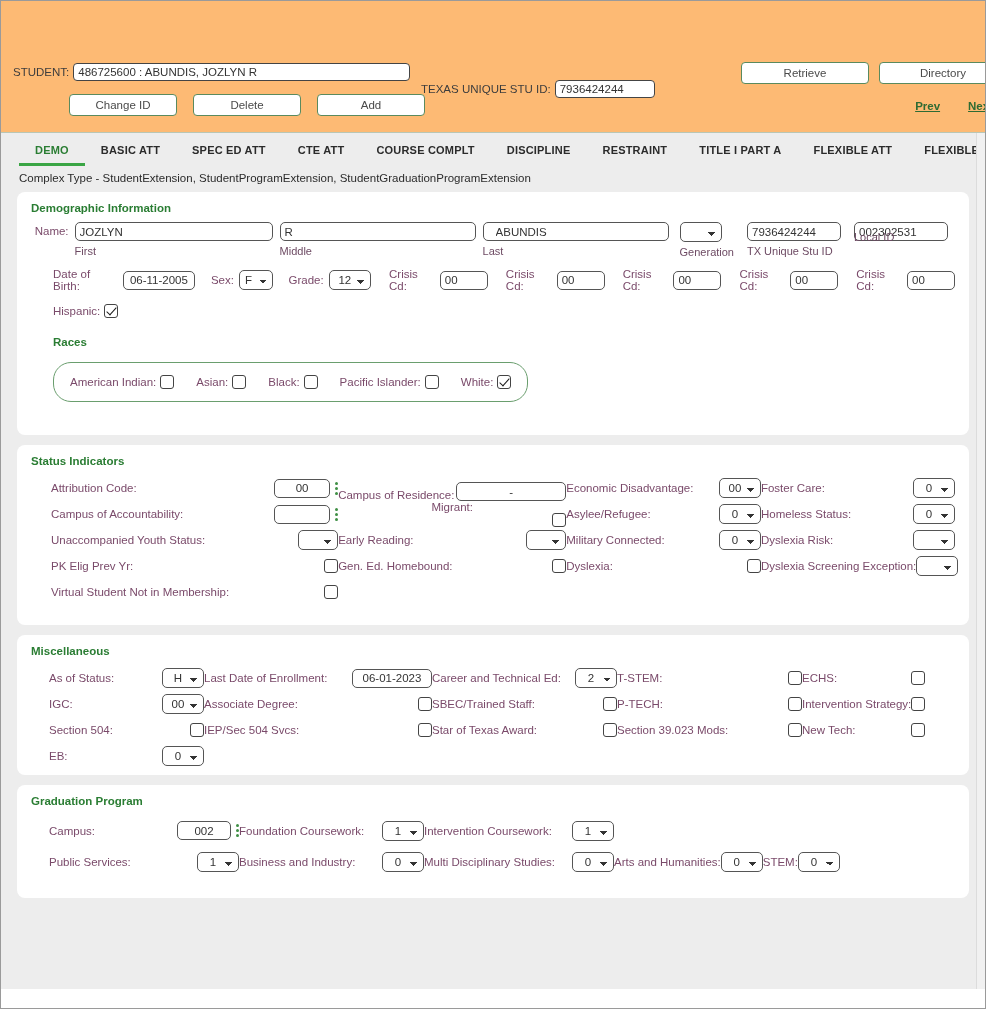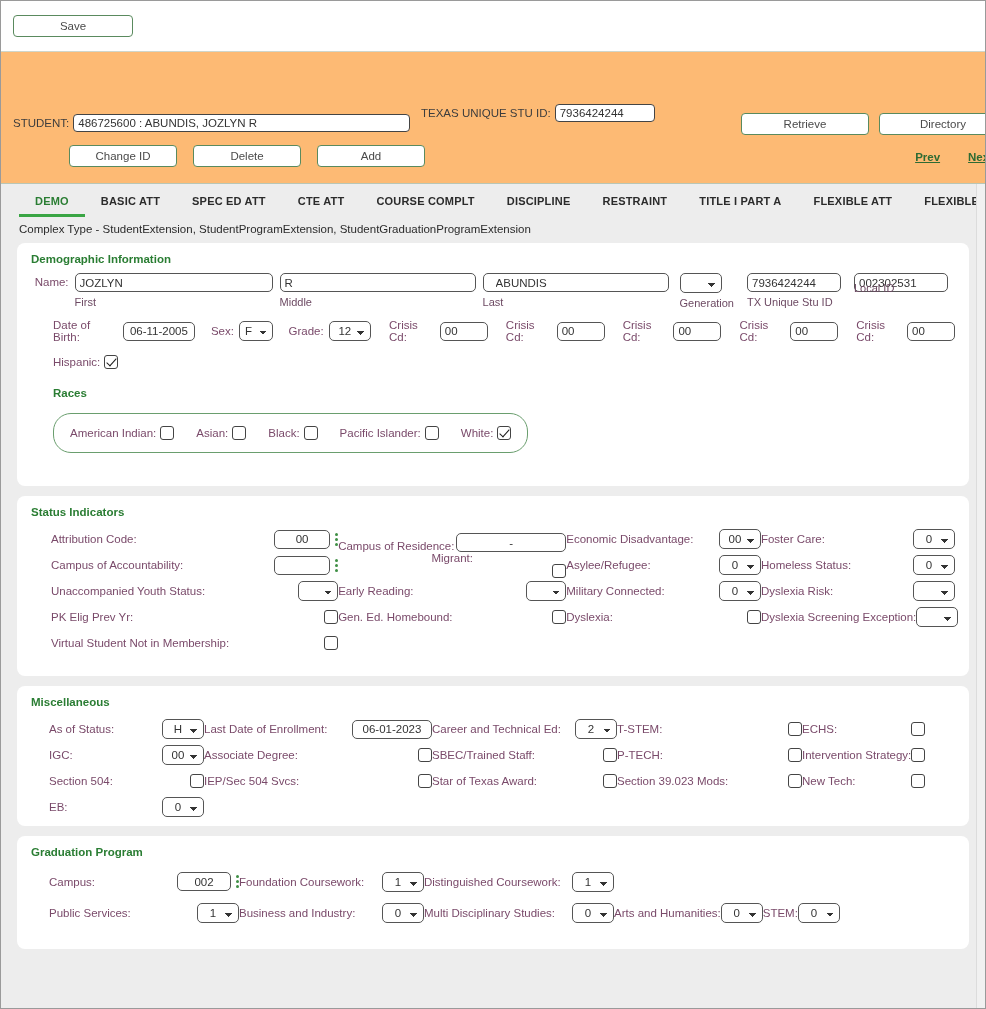--- a/index.html
+++ b/index.html
@@ -39,21 +39,21 @@
   .lbl-caps {
     font-size:11.5px; color:#3d3d3d; font-family:"Liberation Sans", sans-serif;
   }
   .inp {
     background:#ffffff; border:1px solid #444444; border-radius:4px;
     font-family:"Liberation Sans", sans-serif; font-size:11.5px; color:#333;
     padding:1px 4px; height:18px; outline:none;
   }
   .stu-row1 { position:absolute; left:12px; top:62px; display:flex; align-items:center; }
   .stu-row1 .inp-student { width:337px; }
-  .tx-wrap { position:absolute; left:420px; top:52px; display:flex; align-items:center; }
+  .tx-wrap { position:absolute; left:420px; top:79px; display:flex; align-items:center; }
   .tx-wrap .inp-tx { width:100px; margin-left:4px; }
   .stu-row2 { position:absolute; left:68px; top:93px; display:flex; gap:16px; }
   .btn-sm { width:108px; }
   .hdr-right-btns { position:absolute; right:-22px; top:61px; display:flex; gap:10px; }
   .btn-hdr { width:128px; }
   .hdr-links { position:absolute; right:-8px; top:99px; display:flex; gap:28px; }
   .hdr-links a {
     color:#2e6b33; font-size:11.5px; text-decoration:underline; font-weight:bold; cursor:pointer;
   }
 
@@ -152,23 +152,20 @@
   .vscroll {
     position:absolute; right:0; top:0; width:9px; height:100%;
     background:#f1f1f1; border-left:1px solid #dcdcdc;
   }
 </style>
 </head>
 <body>
 
 <div class="app-frame">
 
-  <div class="savebar">
-    <button class="btn btn-save">Save</button>
-  </div>
 
   <div class="stu-header">
     <div class="stu-row1">
       <span class="lbl-caps">STUDENT:</span>
       <input class="inp inp-student" style="margin-left: 4px;" value="486725600 : ABUNDIS, JOZLYN R">
     </div>
 
     <div class="tx-wrap">
       <span class="lbl-caps">TEXAS UNIQUE STU ID:</span>
       <input class="inp inp-tx" value="7936424244" style="">
@@ -588,21 +585,21 @@
             </div>
             <div class="frow" style="height: 31px;">
               <span class="fl lab">Business and Industry:</span>
               <span class="ctl">
                 <select class="sel" style="width: 42px;"><option>0</option></select>
               </span>
             </div>
           </div>
         <div class="gcolB" id="gp-c3" style="width:190px">
             <div class="frow" style="height: 31px;">
-              <span class="fl lab">Distinguished Coursework:</span>
+              <span class="fl lab">Intervention Coursework:</span>
               <span class="ctl">
                 <select class="sel" style="width: 42px;"><option>1</option></select>
               </span>
             </div>
             <div class="frow" style="height: 31px;">
               <span class="fl lab">Multi Disciplinary Studies:</span>
               <span class="ctl">
                 <select class="sel" style="width: 42px;"><option>0</option></select>
               </span>
             </div>

